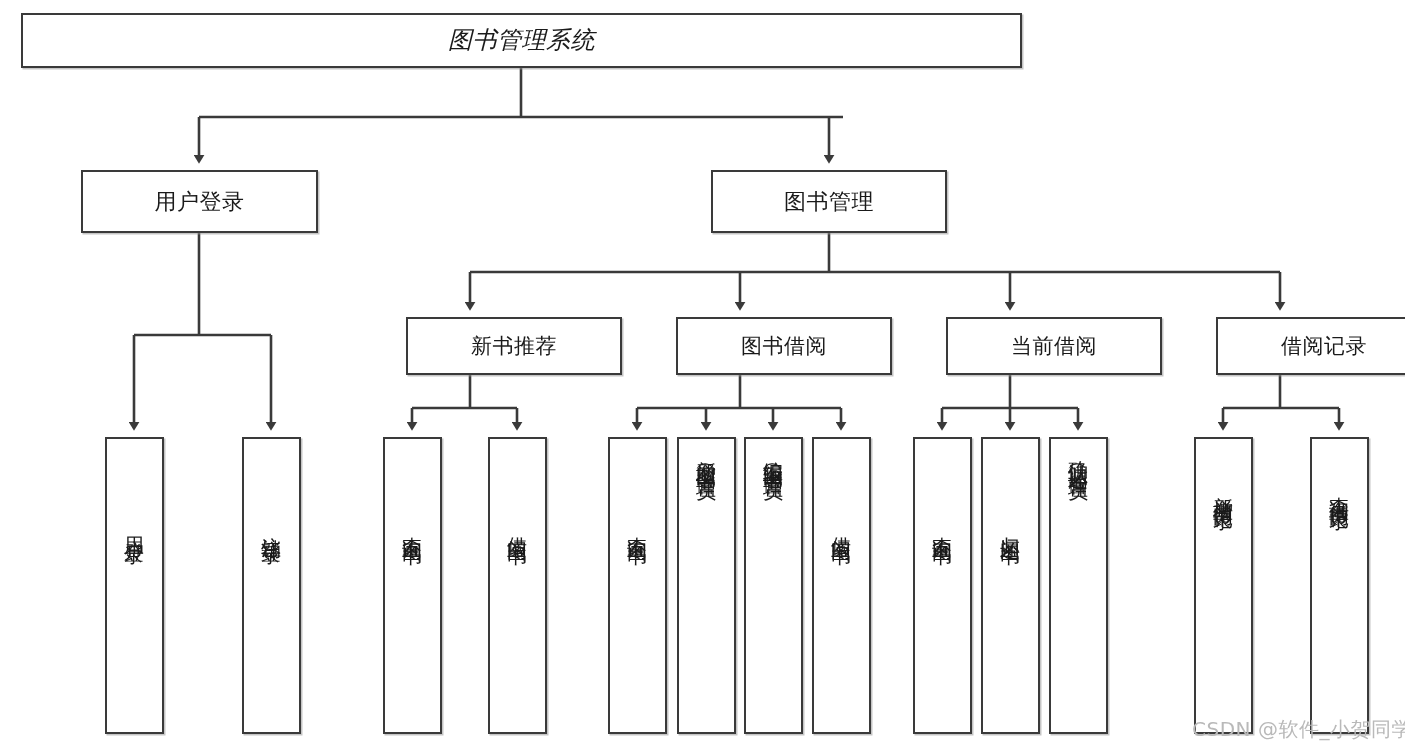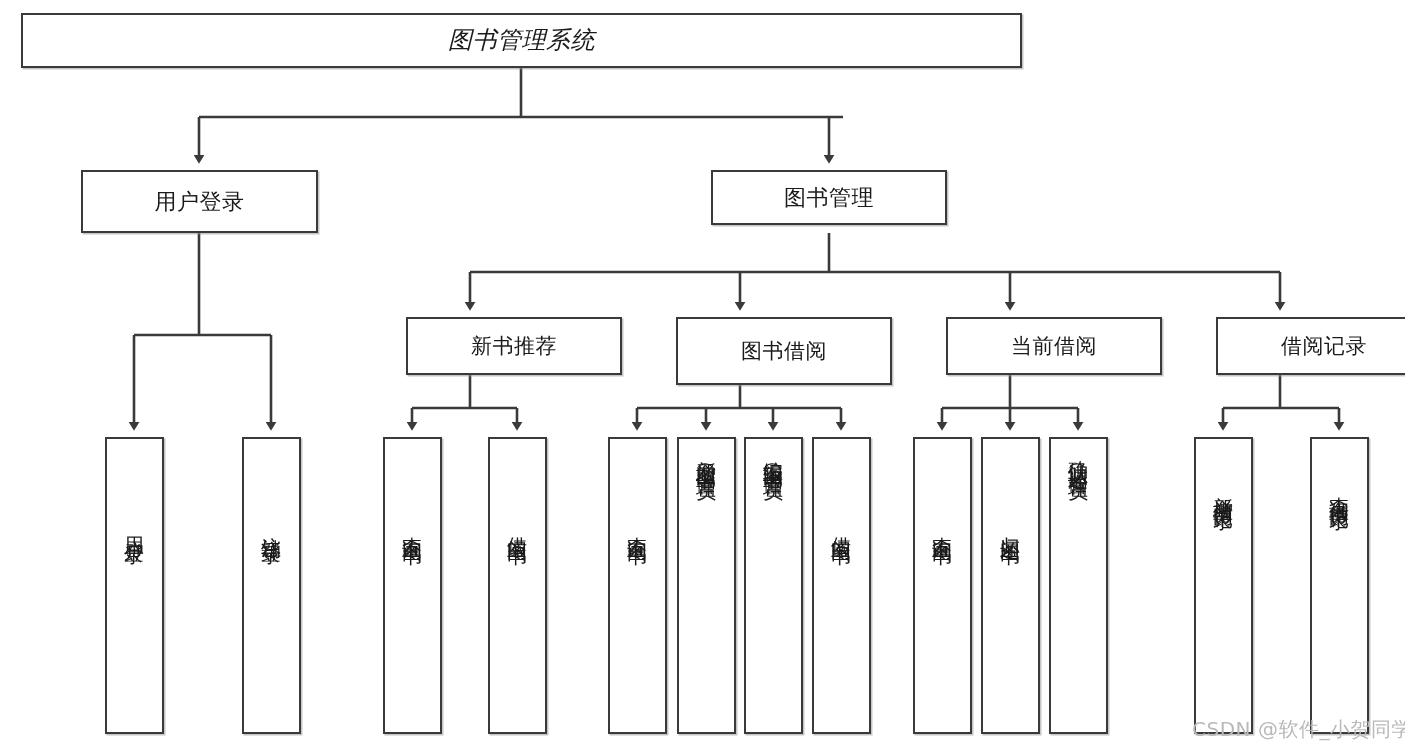--- a/index.html
+++ b/index.html
@@ -128,28 +128,28 @@
     </g>
   </svg>
 
   <div class="node horiz lvl0" style="left:21px; top:13px; width:1001px; height:55px;">
     <span class="lbl">图书管理系统</span>
   </div>
 
   <div class="node horiz lvl1" style="left:81px; top:170px; width:237px; height:63px;">
     <span class="lbl">用户登录</span>
   </div>
-  <div class="node horiz lvl1" style="left:711px; top:170px; width:236px; height:55px;justify-content:center;">
+  <div class="node horiz lvl1" style="left:711px; top:170px; width:236px; height:63px;justify-content:center;">
     <span class="lbl">图书管理</span>
   </div>
 
   <div class="node horiz lvl2" style="left:362px; top:317px; width:216px; height:58px;">
     <span class="lbl">新书推荐</span>
   </div>
-  <div class="node horiz lvl2" style="left:632px; top:317px; width:216px; height:68px;">
+  <div class="node horiz lvl2" style="left:632px; top:317px; width:216px; height:58px;">
     <span class="lbl">图书借阅</span>
   </div>
   <div class="node horiz lvl2" style="left:1172px; top:317px; width:216px; height:58px;">
     <span class="lbl">借阅记录</span>
   </div>
   <div class="node horiz lvl2" style="left:902px; top:317px; width:216px; height:58px;">
     <span class="lbl">当前借阅</span>
   </div>
 
   <div class="node vert lvl3" style="left:105px; top:437px; width:59px; height:297px; padding-top:82px;">

